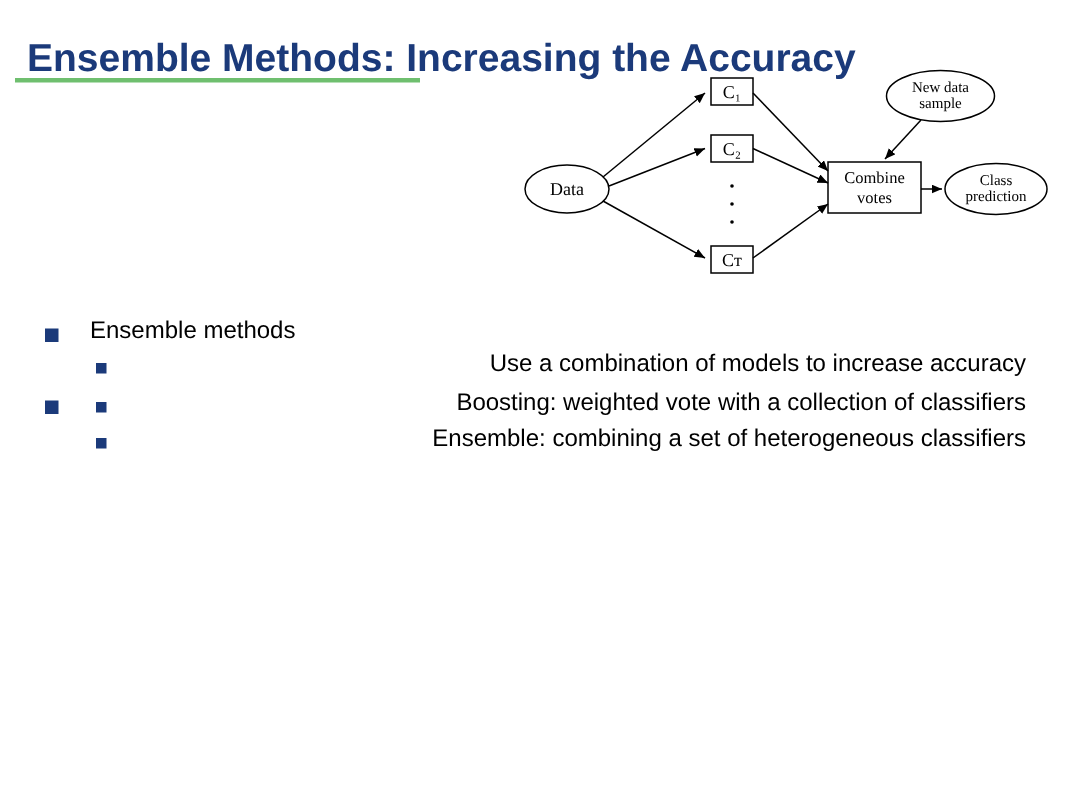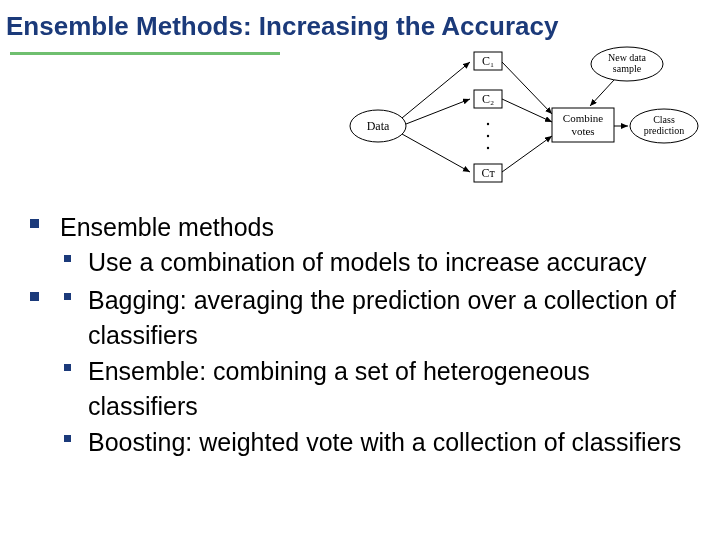--- a/index.html
+++ b/index.html
@@ -10,21 +10,21 @@
     height: 540px;
     background: #fff;
     font-family: Verdana, Geneva, sans-serif;
     color: #000;
     position: relative;
   }
   .slide {
     width: 720px;
     height: 540px;
     position: relative;
-    padding: 0;
+    padding: 12px;
     border-radius: 13px;
   }
   .title {
     font-size: 26px;
     font-weight: bold;
     color: #1b3a7a;
     padding: 12px 6px 2px 6px;
     line-height: 1.15;
   }
   .underline {
@@ -46,21 +46,21 @@
   .node-label {
     font-family: "Times New Roman", serif;
     font-size: 12px;
     text-align: center;
   }
   .content {
     position: absolute;
     top: 210px;
     left: 30px;
     right: 36px;
-    font-size: 25px;
+    font-size: 16px;
     line-height: 1.38;
   }
   ul.l1 {
     list-style: none;
     margin: 0;
     padding: 0;
   }
   ul.l1 > li {
     position: relative;
     padding-left: 30px;
@@ -72,20 +72,21 @@
     left: 0;
     top: 9px;
     width: 9px;
     height: 9px;
     background: #1b3a7a;
   }
   ul.l2 {
     list-style: none;
     margin: 0;
     padding: 0;
+    text-align: right;
   }
   ul.l2 > li {
     position: relative;
     padding-left: 28px;
     margin-bottom: 2px;
   }
   ul.l2 > li::before {
     content: "";
     position: absolute;
     left: 4px;
@@ -158,26 +159,23 @@
         <span>Ensemble methods</span>
         <ul class="l2">
           <li>
             <span>Use a combination of models to increase accuracy</span>
           </li>
         </ul>
       </li>
       <li>
         <ul class="l2">
           <li>
-            <span>Bagging: averaging the prediction over a collection of classifiers</span>
+            <span>Boosting: weighted vote with a collection of classifiers</span>
           </li>
           <li>
             <span>Ensemble: combining a set of heterogeneous classifiers</span>
-          </li>
-          <li>
-            <span>Boosting: weighted vote with a collection of classifiers</span>
           </li>
         </ul>
       </li>
     </ul>
   </div>
 
 </div>
 
 </body></html>

